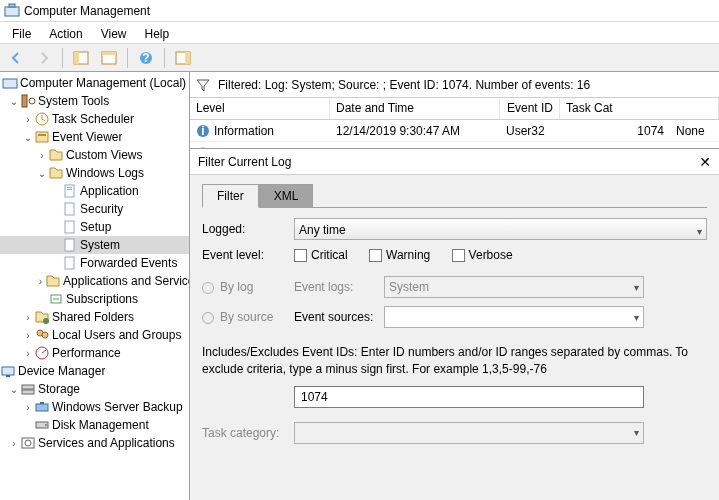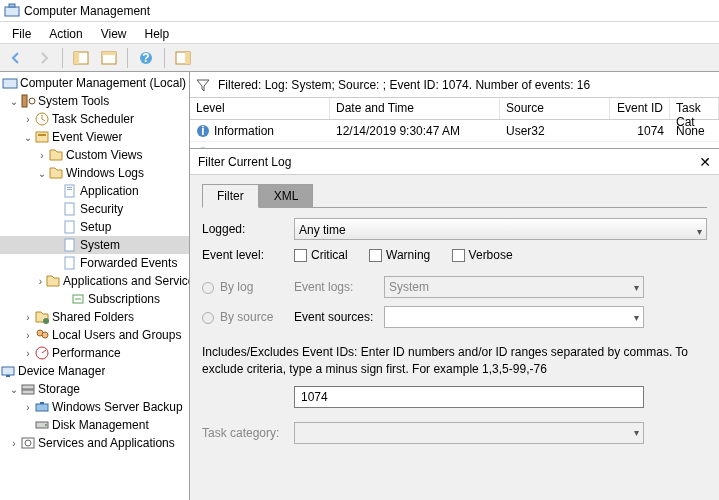--- a/index.html
+++ b/index.html
@@ -209,21 +209,21 @@
     </div>
     <div class="tree-row" style="padding-left:36px">
       <span class="exp">›</span>
       <span class="icon">
           <svg viewBox="0 0 16 16">
             <path d="M2 3h5l2 2h5v8H2z" fill="#f6e2a8" stroke="#bb8c2b"></path>
           </svg>
         </span>
       <span class="lbl">Applications and Services Logs</span>
     </div>
-    <div class="tree-row" style="padding-left:70px">
+    <div class="tree-row" style="padding-left:48px">
       <span class="icon">
           <svg viewBox="0 0 16 16">
             <rect x="3" y="4" width="10" height="8" fill="#fff" stroke="#5aa05a"></rect>
             <path d="M5 8h6" stroke="#5aa05a"></path>
           </svg>
         </span>
       <span class="lbl">Subscriptions</span>
     </div>
     <div class="tree-row" style="padding-left:22px">
       <span class="exp">›</span>
@@ -310,21 +310,20 @@
       <span>
           <svg width="14" height="14">
             <path d="M1 2 L13 2 L8 8 L8 13 L6 11 L6 8 Z" fill="none" stroke="#555"></path>
           </svg>
         </span>
       <span>Filtered: Log: System; Source: ; Event ID: 1074. Number of events: 16</span>
     </div>
     <div class="grid-header">
       <div class="col" style="width:140px">Level</div>
       <div class="col" style="width:170px">Date and Time</div>
-      <div class="col" style="width:110px">Source</div>
       <div class="col" style="width:60px;text-align:right">Event ID</div>
       <div class="col" style="flex:1">Task Cat</div>
     </div>
     <div class="grid-row">
       <div class="cell" style="width:140px;display:flex;align-items:center;gap:4px">
         <span>
             <svg width="14" height="14">
               <circle cx="7" cy="7" r="6" fill="#4a88c7"></circle>
               <text x="7" y="11" text-anchor="middle" fill="#fff" font-size="10" font-weight="bold">i</text>
             </svg>

